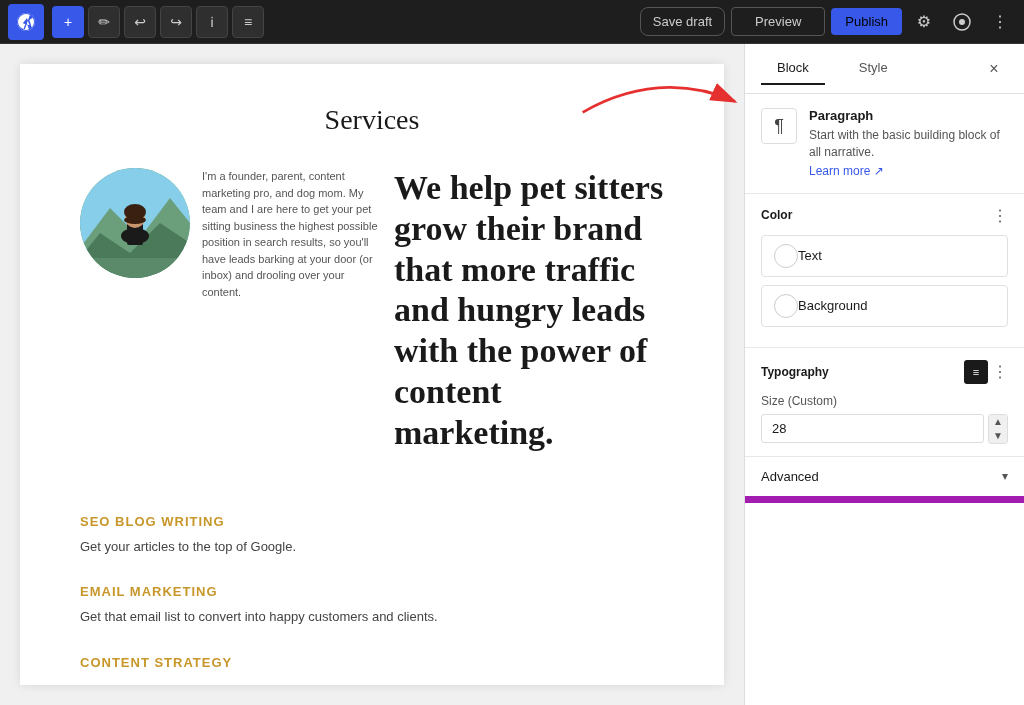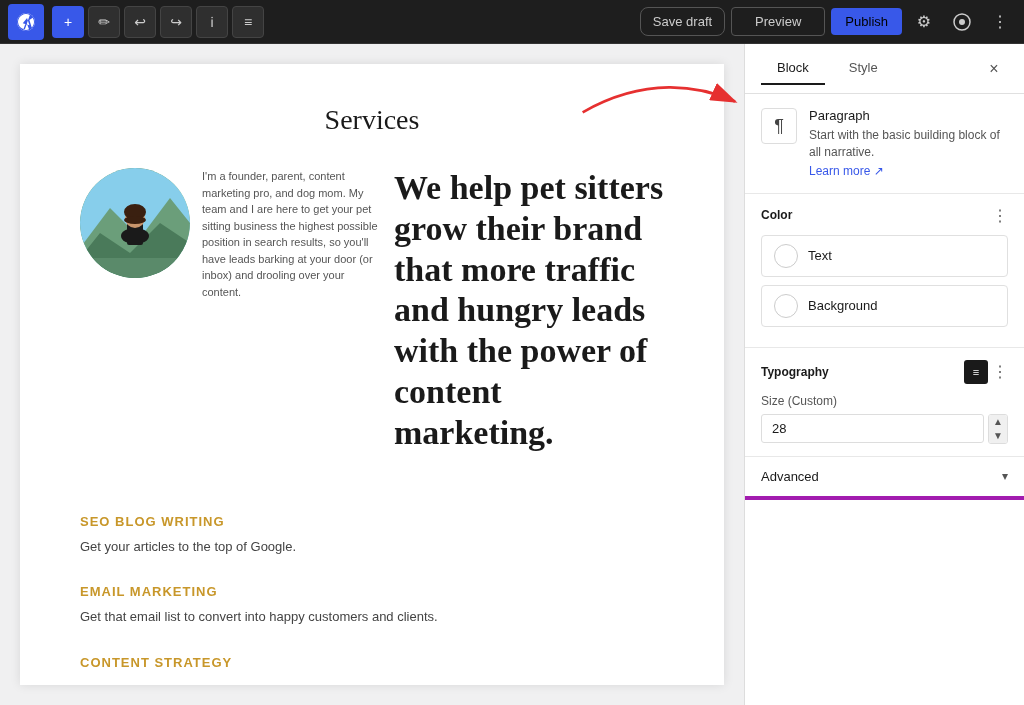--- a/index.html
+++ b/index.html
@@ -159,21 +159,21 @@
     .panel-header {
       display: flex;
       align-items: center;
       justify-content: space-between;
       padding: 8px 16px;
       border-bottom: 1px solid #e0e0e0;
     }
 
     .panel-tabs {
       display: flex;
-      gap: 8px;
+      gap: 18px;
     }
 
     .panel-tab {
       padding: 8px 16px;
       font-size: 13px;
       color: #555;
       cursor: pointer;
       border-bottom: 2px solid transparent;
     }
 
@@ -203,21 +203,21 @@
       border: 1px solid #ddd;
       border-radius: 4px;
       display: flex; align-items: center; justify-content: center;
       font-size: 18px;
       color: #444;
       flex-shrink: 0;
     }
 
     .block-desc h3 {
       font-size: 13px;
-      font-weight: 400;
+      font-weight: 700;
       color: #1a1a1a;
       margin-bottom: 4px;
     }
 
     .block-desc p {
       font-size: 12px;
       color: #555;
       line-height: 1.4;
     }
 
@@ -247,21 +247,20 @@
 
     .section-more-btn {
       background: none; border: none; cursor: pointer;
       color: #666; font-size: 16px;
       display: flex; align-items: center;
     }
 
     .color-row {
       display: flex;
       align-items: center;
-      gap: 10px;
       padding: 8px 12px;
       border: 1px solid #e0e0e0;
       border-radius: 4px;
       margin-bottom: 8px;
       cursor: pointer;
     }
 
     .color-circle {
       width: 24px; height: 24px;
       border-radius: 50%;
@@ -313,21 +312,21 @@
       border: none;
       cursor: pointer;
       font-size: 10px;
       padding: 2px 4px;
       line-height: 1;
       color: #555;
     }
 
     .advanced-section {
       padding: 12px 16px;
-      border-bottom: 4px solid #a21caf;
+      border-bottom: 7px solid #a21caf;
       text-align: center;
     }
 
     .advanced-header {
       display: flex;
       align-items: center;
       justify-content: space-between;
       cursor: pointer;
     }
 

